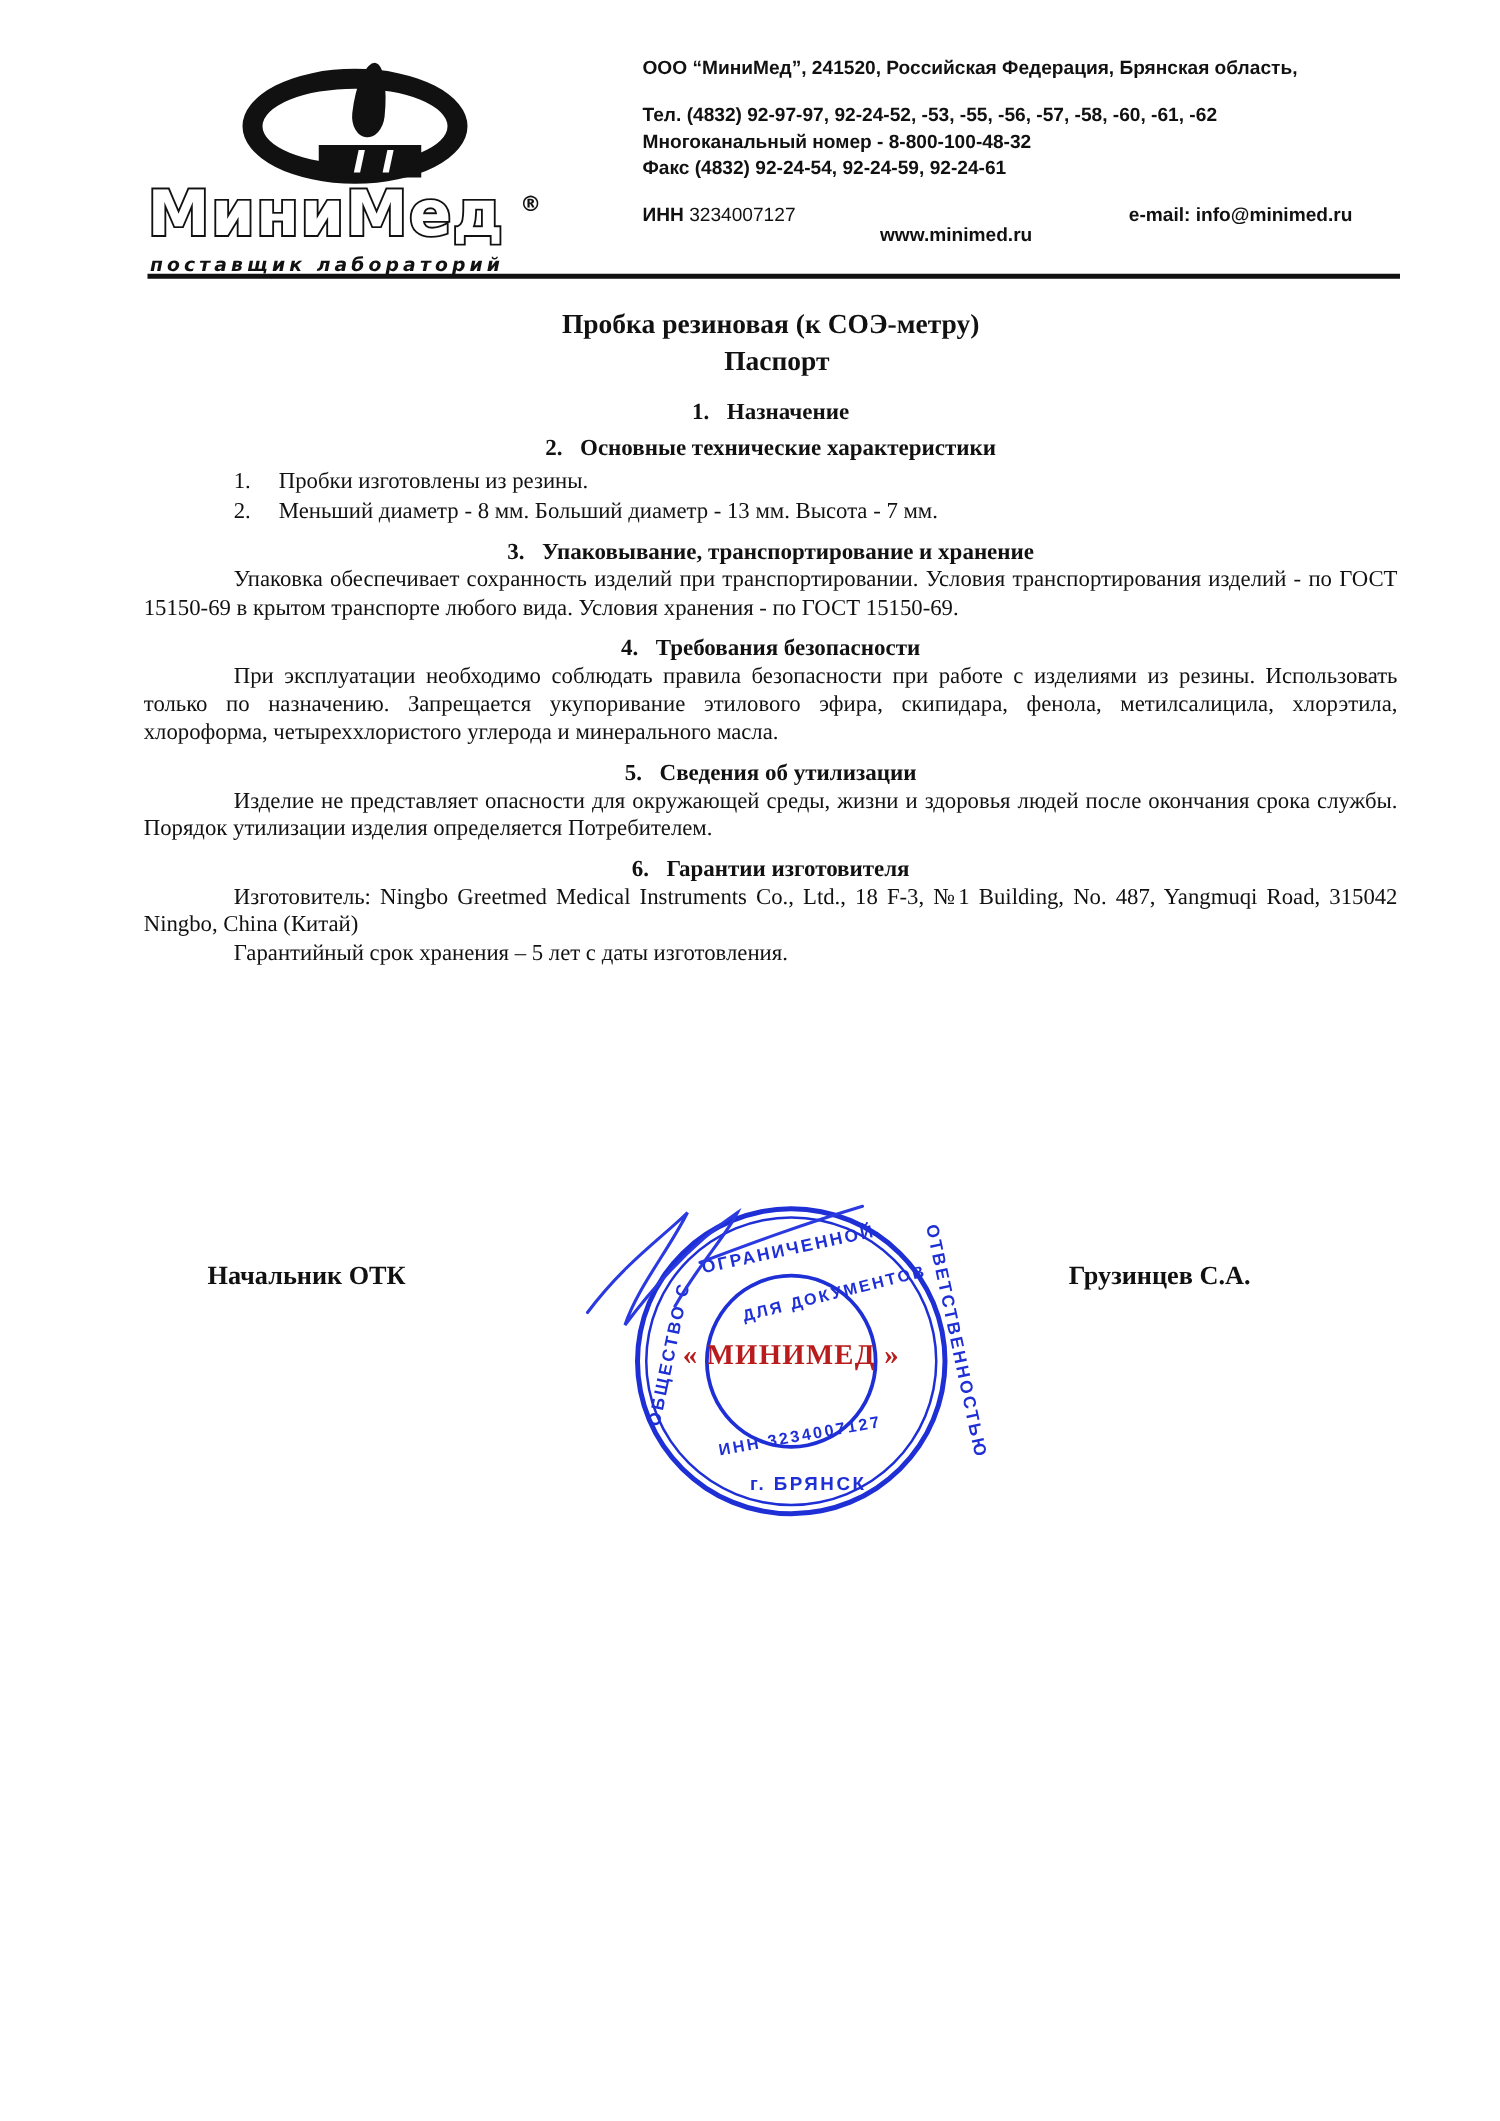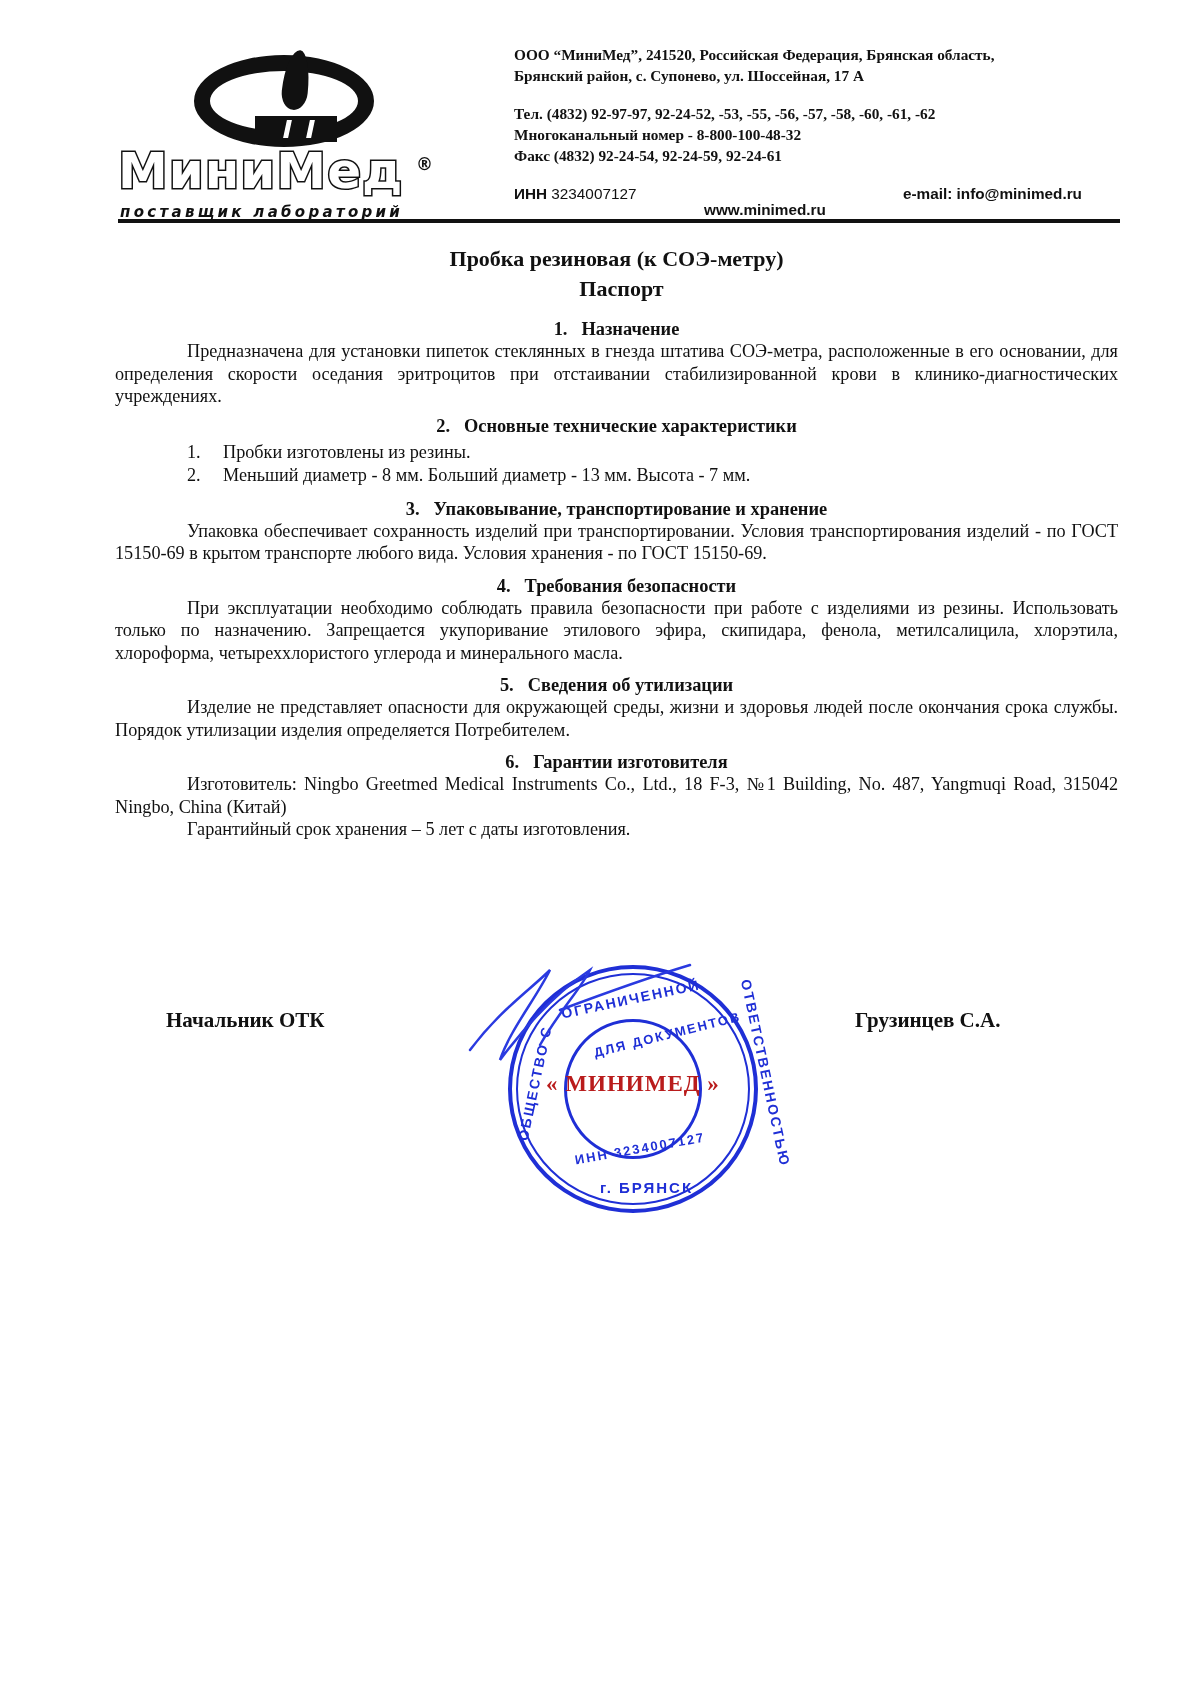--- a/index.html
+++ b/index.html
@@ -12,21 +12,21 @@
   .logo .flame { position: absolute; left: 165px; top: 12px; width: 26px; height: 60px; background: #111; border-radius: 55% 45% 50% 50% / 70% 70% 30% 30%; transform: rotate(6deg); }
   .logo .base { position: absolute; left: 137px; top: 78px; width: 82px; height: 26px; background: #111; }
   .logo .base:after { content: ""; position: absolute; left: 30px; top: 4px; width: 18px; height: 18px; border-left: 5px solid #fff; border-right: 5px solid #fff; transform: skewX(-12deg); }
   .logo .wordmark { position: absolute; left: 0; top: 108px; width: 322px; font-family: "DejaVu Sans", sans-serif; font-weight: 900; font-size: 50px; letter-spacing: 1px; color: #111; -webkit-text-stroke: 1px #111; line-height: 50px; }
   .logo .wordmark span { color: #fff; -webkit-text-stroke: 3px #111; paint-order: stroke; text-align: right; }
   .logo .reg { position: absolute; left: 298px; top: 116px; font-family: "DejaVu Sans", sans-serif; font-size: 17px; font-weight: bold; }
   .logo .tagline { position: absolute; left: 2px; top: 165px; font-family: "DejaVu Sans", sans-serif; font-weight: bold; font-style: italic; font-size: 15px; letter-spacing: 3.3px; white-space: nowrap; }
 
   .contacts { position: absolute; left: 514px; top: 44px; font-family: "Liberation Sans", sans-serif; font-weight: bold; font-size: 15.3px; line-height: 21px; color: #111; }
   .contacts .gap { height: 17px; }
-  .contacts .c-row { white-space: nowrap; font-family: Liberation Serif, serif; }
+  .contacts .c-row { white-space: nowrap; }
   .contacts .inn-row { position: relative; margin-top: 17px; height: 20px; width: 600px; }
   .contacts .inn { position: absolute; left: 0; top: 0; }
   .contacts .inn .v { font-weight: normal; }
   .contacts .web { position: absolute; left: 190px; top: 16px; }
   .contacts .mail { position: absolute; left: 389px; top: 0; }
 
   .rule { position: absolute; left: 118px; top: 219px; width: 1002px; height: 4px; background: #111; }
 
   
   .doc { position: absolute; left: 115px; top: 235px; width: 1003px; font-size: 18.2px; line-height: 22.5px; }
@@ -68,40 +68,38 @@
   <div class="oval"></div>
   <div class="flame"></div>
   <div class="base"></div>
   <div class="wordmark"><span>МиниМед</span></div>
   <div class="reg">®</div>
   <div class="tagline">поставщик лабораторий</div>
 </div>
 
 <div class="contacts">
   <div class="c-row">ООО “МиниМед”, 241520, Российская Федерация, Брянская область,</div>
-  <div class="c-row">Брянский район, с. Супонево, ул. Шоссейная, 17 А</div>
   <div class="gap"></div>
   <div class="c-row">Тел. (4832) 92-97-97, 92-24-52, -53, -55, -56, -57, -58, -60, -61, -62</div>
   <div class="c-row">Многоканальный номер - 8-800-100-48-32</div>
   <div class="c-row">Факс (4832) 92-24-54, 92-24-59, 92-24-61</div>
   <div class="inn-row">
     <span class="inn"><span>ИНН</span> <span class="v">3234007127</span></span>
     <span class="web">www.minimed.ru</span>
     <span class="mail">e-mail: info@minimed.ru</span>
   </div>
 </div>
 
 <div class="rule"></div>
 
 <div class="doc">
   <div class="title t2">Пробка резиновая (к СОЭ-метру)</div>
   <div class="title t1">Паспорт</div>
 
   <div class="sec-h first"><span class="num">1.</span><span>Назначение</span></div>
-  <div class="para">Предназначена для установки пипеток стеклянных в гнезда штатива СОЭ-метра, расположенные в его основании, для определения скорости оседания эритроцитов при отстаивании стабилизированной крови в клинико-диагностических учреждениях.</div>
 
   <div class="sec-h"><span class="num">2.</span><span>Основные технические характеристики</span></div>
   <div class="list">
     <div class="li">
         <span class="n">1.</span>
         <span>Пробки изготовлены из резины.</span>
       </div>
     <div class="li">
         <span class="n">2.</span>
         <span>Меньший диаметр - 8 мм. Больший диаметр - 13 мм. Высота - 7 мм.</span>

